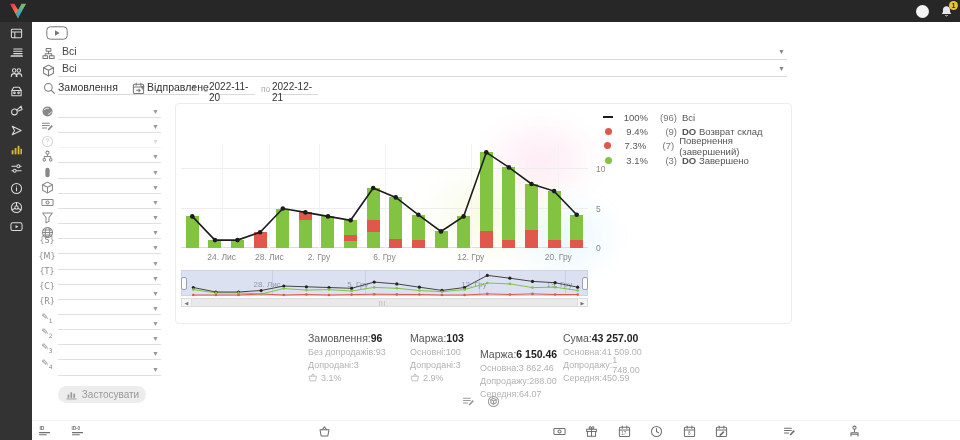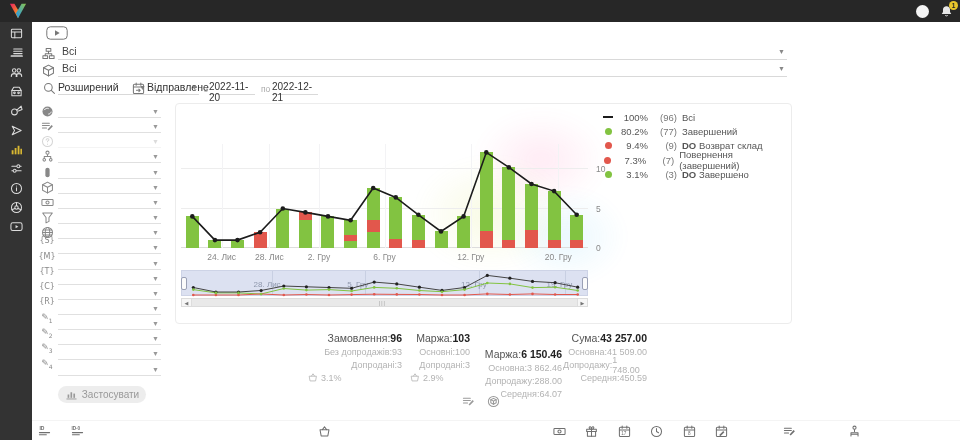--- a/index.html
+++ b/index.html
@@ -56,21 +56,21 @@
   .nav{position:absolute;left:5px;top:166px;width:407px;height:26px;background:#dce1f1;border:1px solid #cdd3e6;box-sizing:border-box}
   .navlab{position:absolute;top:9px;font-size:8px;color:#8f98ad}
   .navvg{position:absolute;top:0;width:1px;height:100%;background:#c8cfe2}
   .handle{position:absolute;top:6px;width:6px;height:13px;background:#fbfbfb;border:1px solid #9aa0b5;border-radius:2px;box-sizing:border-box;cursor:ew-resize;z-index:3}
   .sbar{position:absolute;left:5px;top:194px;width:407px;height:9px;background:#e9e9e9;border:1px solid #dcdcdc;box-sizing:border-box}
   .sbtn{position:absolute;top:0;width:9px;height:7px;background:#f6f6f6;display:flex;align-items:center;justify-content:center;
         font-size:5px;color:#777;cursor:pointer}
   .grip{position:absolute;left:197px;top:1px;font-size:5px;color:#999;letter-spacing:1px;cursor:grab}
   
   .statcol{position:absolute;font-size:9px;color:#b3b3b3}
-  .strow{display:flex;justify-content:flex-end;height:13px;align-items:center}
+  .strow{display:flex;justify-content:flex-start;height:13px;align-items:center}
   .sttitle{font-size:10.5px;color:#555;height:15px}
   .sttitle b{color:#222}
   .stbasket{display:flex;gap:3px;align-items:center;color:#b3b3b3;height:13px}
   .toggle{position:absolute;color:#9a9a9a;cursor:pointer}
   
   .bbar{position:absolute;left:0;top:398px;width:928px;height:20px;border-top:1px solid #f4f4f4;background:#fff}
   .bico{position:absolute;top:3px;color:#6f6f6f;cursor:pointer}
 </style>
 </head>
 <body>
@@ -235,21 +235,21 @@
     <span class="caret">▼</span>
   </div>
 
   <span class="abs icon srow-ico" style="left:11px;top:60px" id="ico-search">
       <svg width="13" height="13" viewBox="0 0 14 14" fill="none" stroke="currentColor" stroke-width="1.1" stroke-linecap="round" stroke-linejoin="round">
         <circle cx="5.8" cy="5.8" r="4.1"></circle>
         <path d="M8.9 8.9l3.4 3.4"></path>
       </svg>
     </span>
   <div class="abs underfield minifield" style="left:26px;top:58px;width:90px">
-    <span>Розширений</span>
+    <span>Замовлення</span>
     <span class="caret" style="position:absolute;right:2px;top:4px">▼</span>
   </div>
   <div class="abs underfield minifield" style="left:100px;top:58px;width:67px;padding-left:15px">
     <span class="icon srow-ico" style="position:absolute;left:0;top:2px" id="ico-calsend">
         <svg width="13" height="13" viewBox="0 0 14 14" fill="none" stroke="currentColor" stroke-width="1.1" stroke-linecap="round" stroke-linejoin="round">
           <rect x="1.5" y="2.5" width="11" height="10" rx="1.2"></rect>
           <path d="M1.5 5.5h11M4.5 1.2v2.4M9.5 1.2v2.4"></path>
           <path d="M4.8 9h4M7.4 7.6L8.8 9l-1.4 1.4"></path>
         </svg>
       </span>
@@ -536,28 +536,20 @@
     <div id="xlabels"></div>
     <div id="yticks"></div>
     <div class="legend" id="legend">
         <div class="lrow">
           <span class="lmark">
             <span class="ldash"></span>
           </span>
           <span class="lpct">100%</span>
           <span class="lcnt">(96)</span>
           <span><b></b>Всі</span>
-        </div>
-        <div class="lrow">
-          <span class="lmark">
-            <span class="ldot" style="background:#82c341"></span>
-          </span>
-          <span class="lpct">80.2%</span>
-          <span class="lcnt">(77)</span>
-          <span><b></b>Завершений</span>
         </div>
         <div class="lrow">
           <span class="lmark">
             <span class="ldot" style="background:#e2574c"></span>
           </span>
           <span class="lpct">9.4%</span>
           <span class="lcnt">(9)</span>
           <span><b>DO</b> Возврат склад</span>
         </div>
         <div class="lrow">

